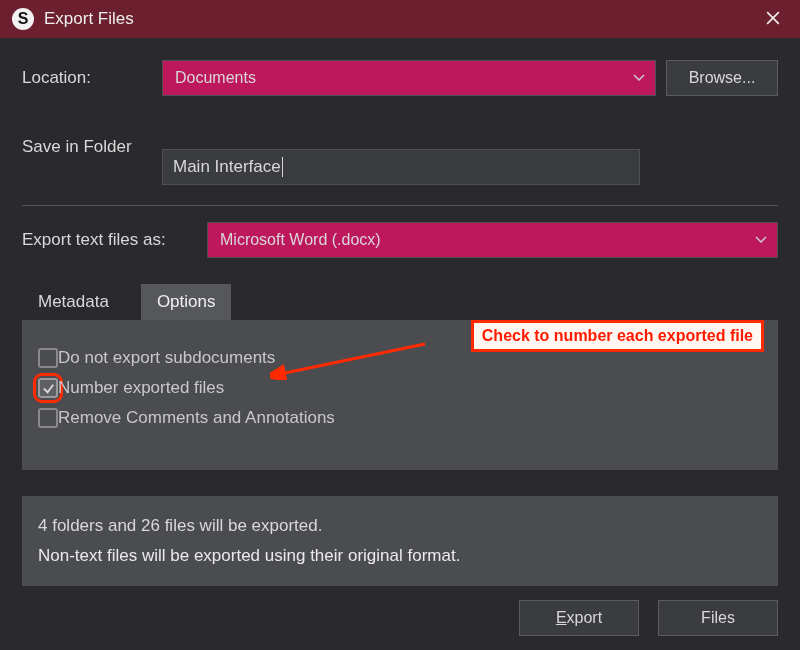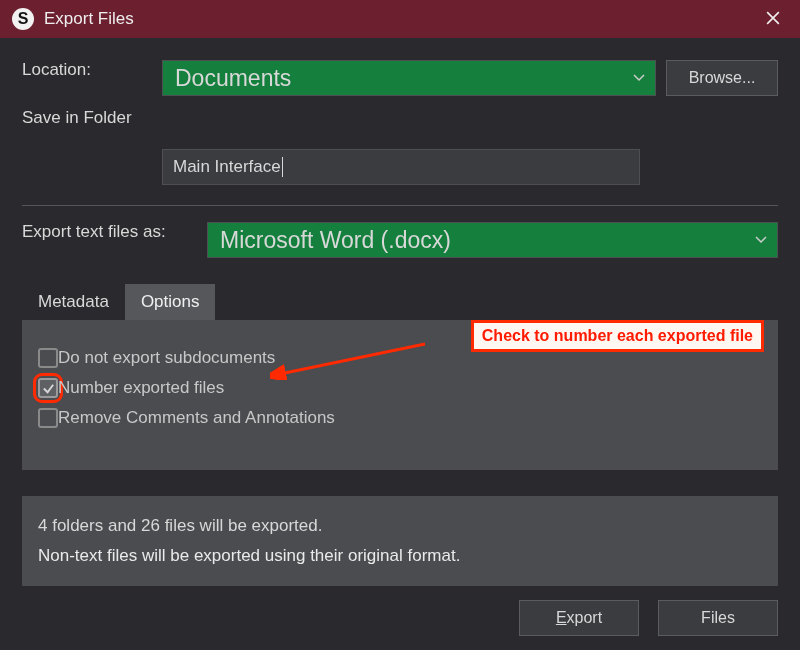--- a/index.html
+++ b/index.html
@@ -14,27 +14,27 @@
   .titlebar .app-icon {
     width: 22px; height: 22px; border-radius: 50%; background: #f2f2f2;
     display: flex; align-items: center; justify-content: center;
     color: #111; font-weight: bold; font-size: 16px; margin-right: 10px;
   }
   .titlebar .title { font-size: 17px; font-weight: 400; flex: 1; }
   .titlebar .close { width: 30px; text-align: center; font-size: 15px; cursor: pointer; }
 
   .body { flex: 1; padding: 22px 22px 14px 22px; display: flex; flex-direction: column; }
 
-  .row { display: flex; align-items: flex-start; margin-bottom: 12px; gap: 10px; }
+  .row { display: flex; align-items: center; margin-bottom: 12px; gap: 10px; }
   .label { width: 130px; font-size: 17px; }
   .label-wide { width: 175px; font-size: 17px; }
 
   .combo {
-    flex: 1; height: 36px; background: #15803d; border: 1px solid #4d4f53;
-    display: flex; align-items: center; padding: 0 12px; font-size: 23px;
+    flex: 1; height: 36px; background: #be185d; border: 1px solid #4d4f53;
+    display: flex; align-items: center; padding: 0 12px; font-size: 16px;
     position: relative; cursor: pointer;
   }
   .combo .chev {
     position: absolute; right: 10px; top: 50%; transform: translateY(-50%);
   }
   .combo .chev svg { width: 12px; height: 8px; display: block; }
 
   .textfield {
     flex: 1; height: 36px; background: #3a3c40; border: 1px solid #4d4f53;
     display: flex; align-items: center; padding: 0 10px; font-size: 17px;
@@ -45,21 +45,21 @@
 
   .btn {
     height: 36px; min-width: 100px; background: #3a3c40; border: 1px solid #5a5c60;
     display: flex; align-items: center; justify-content: center; font-size: 16px;
     padding: 0 16px; cursor: pointer; color:#d8d8d8;
   }
   .btn .ul { text-decoration: underline; }
 
   .hr { height: 1px; background: #555; margin: 8px 0 16px 0; }
 
-  .tabs { display: flex; align-items: center; gap: 0; }
+  .tabs { display: flex; align-items: center; gap: 16px; }
   .tab {
     padding: 8px 16px; font-size: 17px; color: #d8d8d8; cursor: pointer;
   }
   .tab.active { background: #55575b; color: #f0f0f0; }
 
   .options-panel {
     background: #4a4c50; padding: 18px 16px 22px 16px; min-height: 150px; position: relative;
   }
   .check-row { display: flex; align-items: center; gap: 0; margin: 10px 0; font-size: 17px; color: #c8c8c8; }
   .checkbox {

